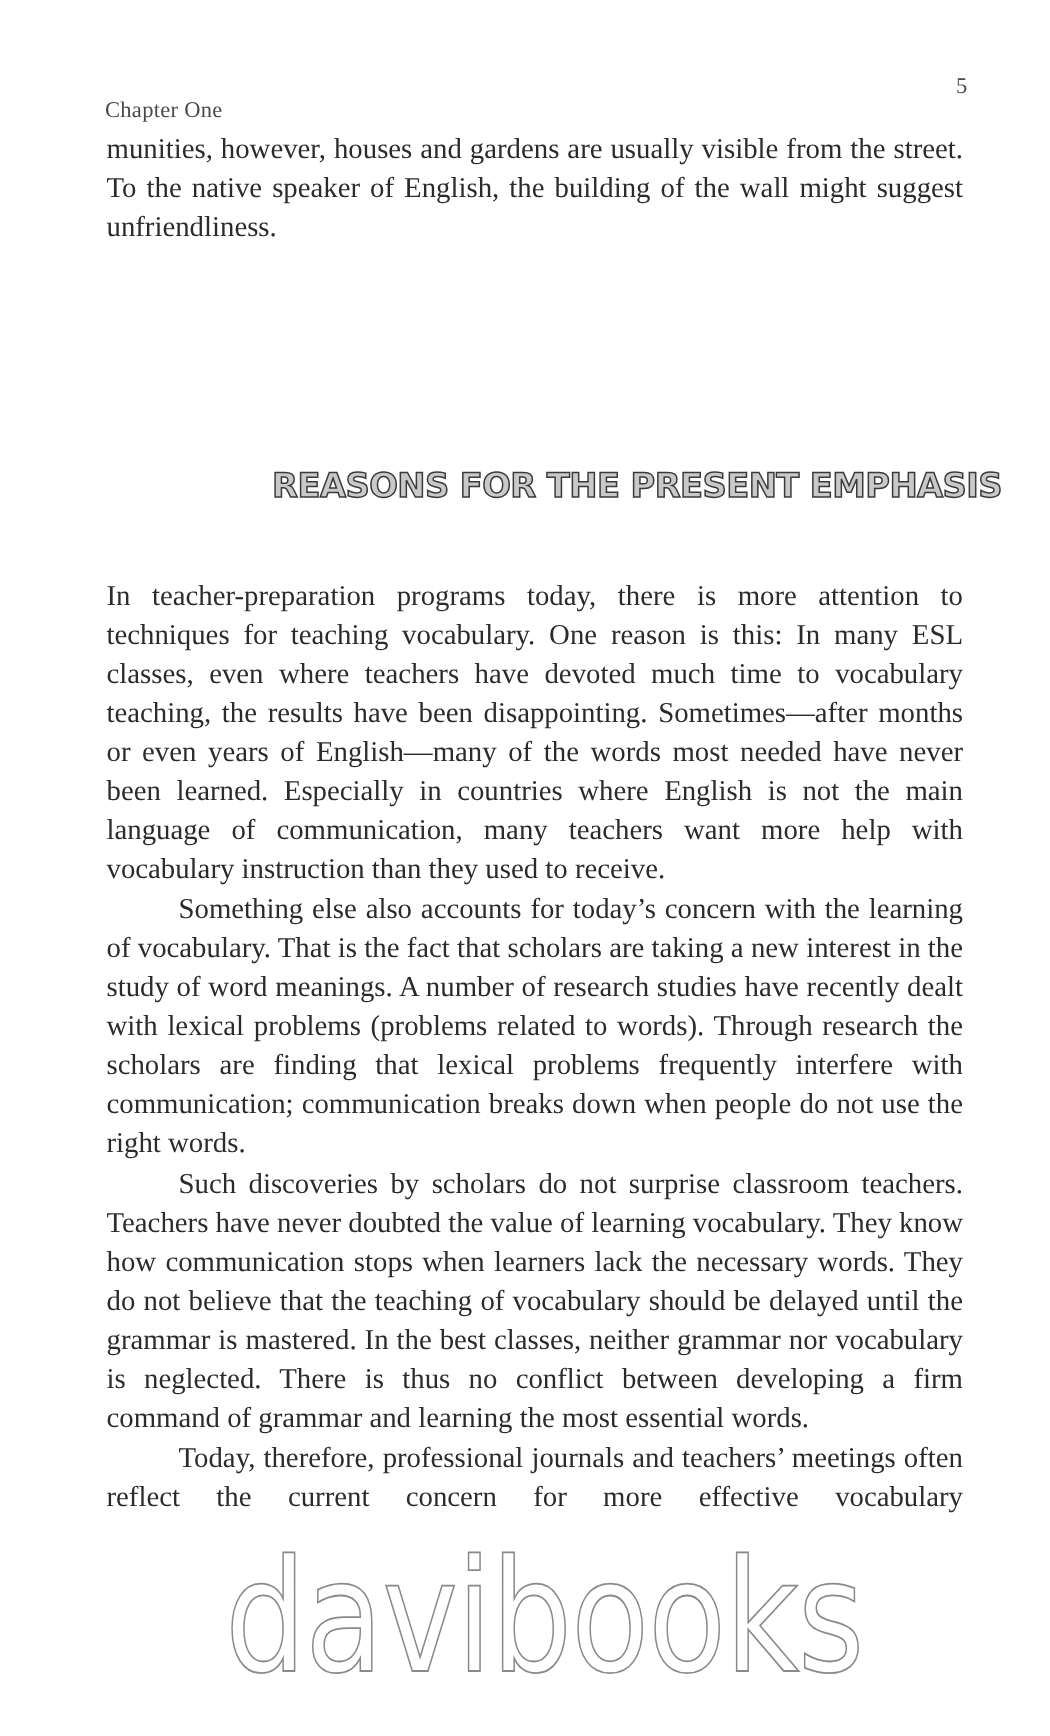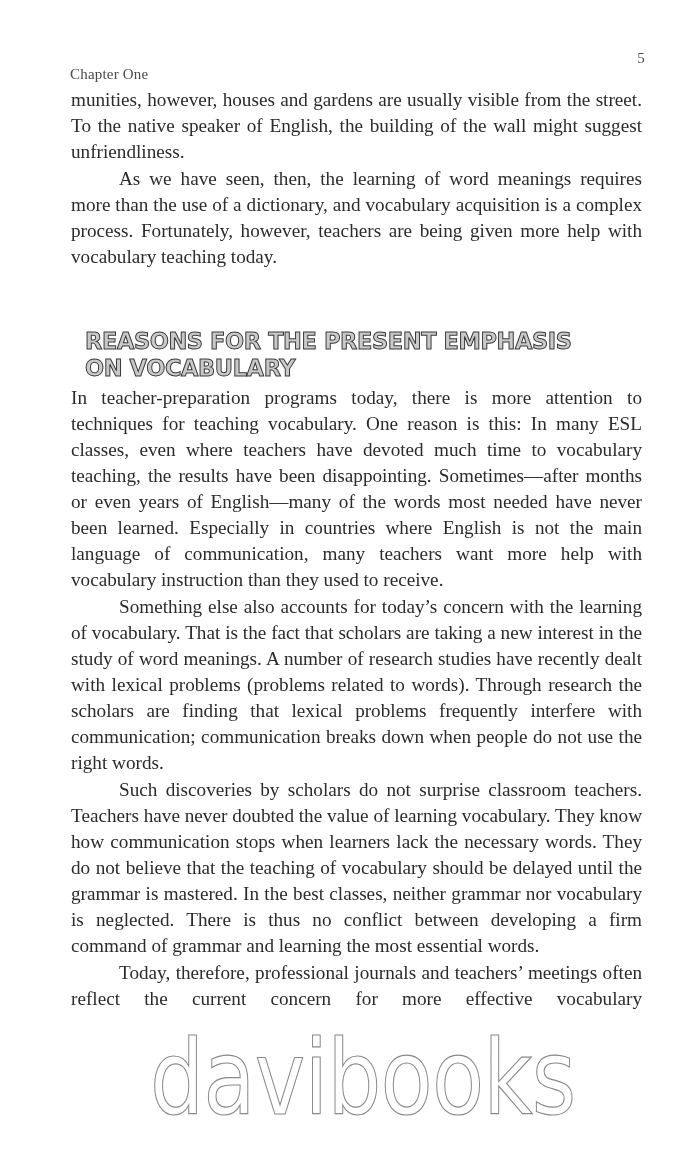--- a/index.html
+++ b/index.html
@@ -117,26 +117,24 @@
 
 <div class="page">
 
   <div class="running-head">
     <span class="chapter">Chapter One</span>
     <span class="page-num">5</span>
   </div>
 
   <div class="body-block block-1">
     <p class="para">munities, however, houses and gardens are usually visible from the street. To the native speaker of English, the building of the wall might suggest unfriendliness.</p>
-    <p class="para indent">As we have seen, then, the learning of word meanings requires more than the use of a dictionary, and vocabulary acquisition is a complex process. Fortunately, however, teachers are being given more help with vocabulary teaching today.</p>
   </div>
 
-  <h2 class="section-heading" style="margin:17px;">
+  <h2 class="section-heading" style="margin:0;text-align:right;">
     <span>REASONS FOR THE PRESENT EMPHASIS</span><br>
-    <span>ON VOCABULARY</span>
   </h2>
 
   <div class="body-block block-2">
     <p class="para">In teacher-preparation programs today, there is more attention to techniques for teaching vocabulary. One reason is this: In many ESL classes, even where teachers have devoted much time to vocabulary teaching, the results have been disappointing. Sometimes—after months or even years of English—many of the words most needed have never been learned. Especially in countries where English is not the main language of communication, many teachers want more help with vocabulary instruction than they used to receive.</p>
     <p class="para indent">Something else also accounts for today’s concern with the learning of vocabulary. That is the fact that scholars are taking a new interest in the study of word meanings. A number of research studies have recently dealt with lexical problems (problems related to words). Through research the scholars are finding that lexical problems frequently interfere with communication; communication breaks down when people do not use the right words.</p>
     <p class="para indent">Such discoveries by scholars do not surprise classroom teachers. Teachers have never doubted the value of learning vocabulary. They know how communication stops when learners lack the necessary words. They do not believe that the teaching of vocabulary should be delayed until the grammar is mastered. In the best classes, neither grammar nor vocabulary is neglected. There is thus no conflict between developing a firm command of grammar and learning the most essential words.</p>
     <p class="para indent" style="text-align-last: justify;">Today, therefore, professional journals and teachers’ meetings often reflect the current concern for more effective vocabulary</p>
   </div>
 
 </div>

